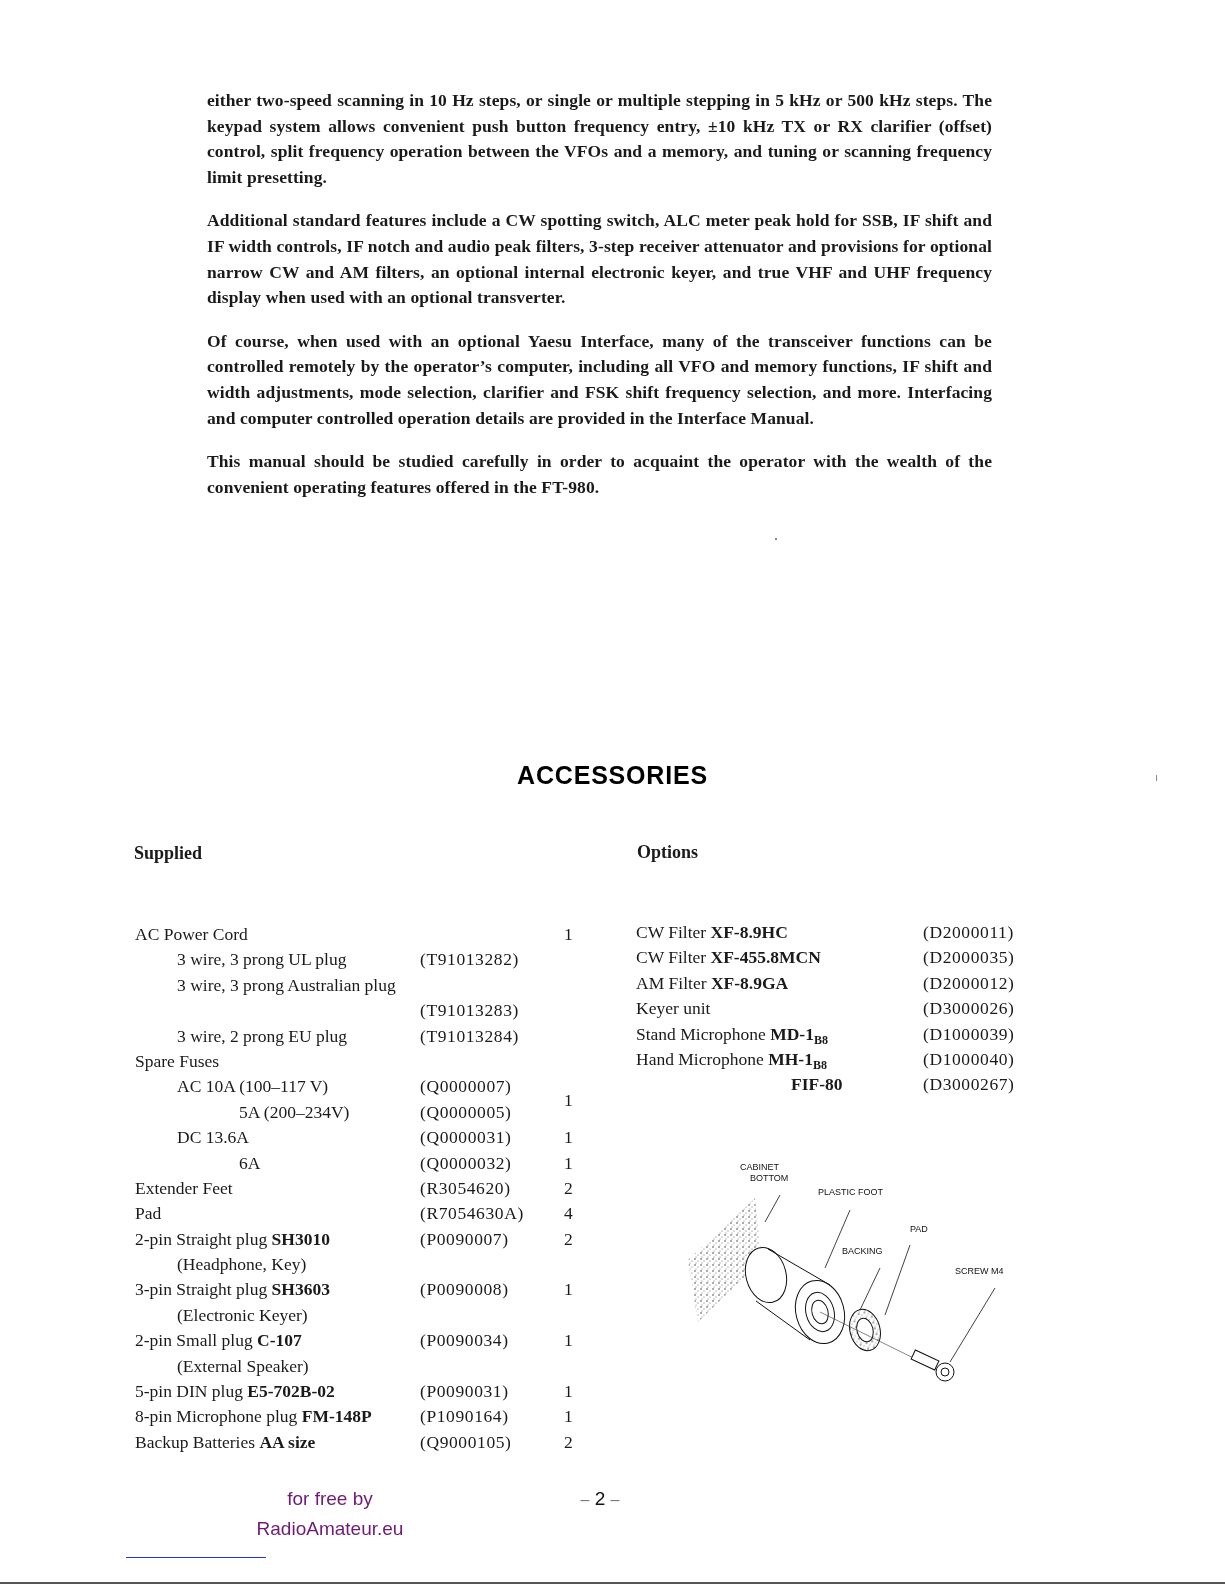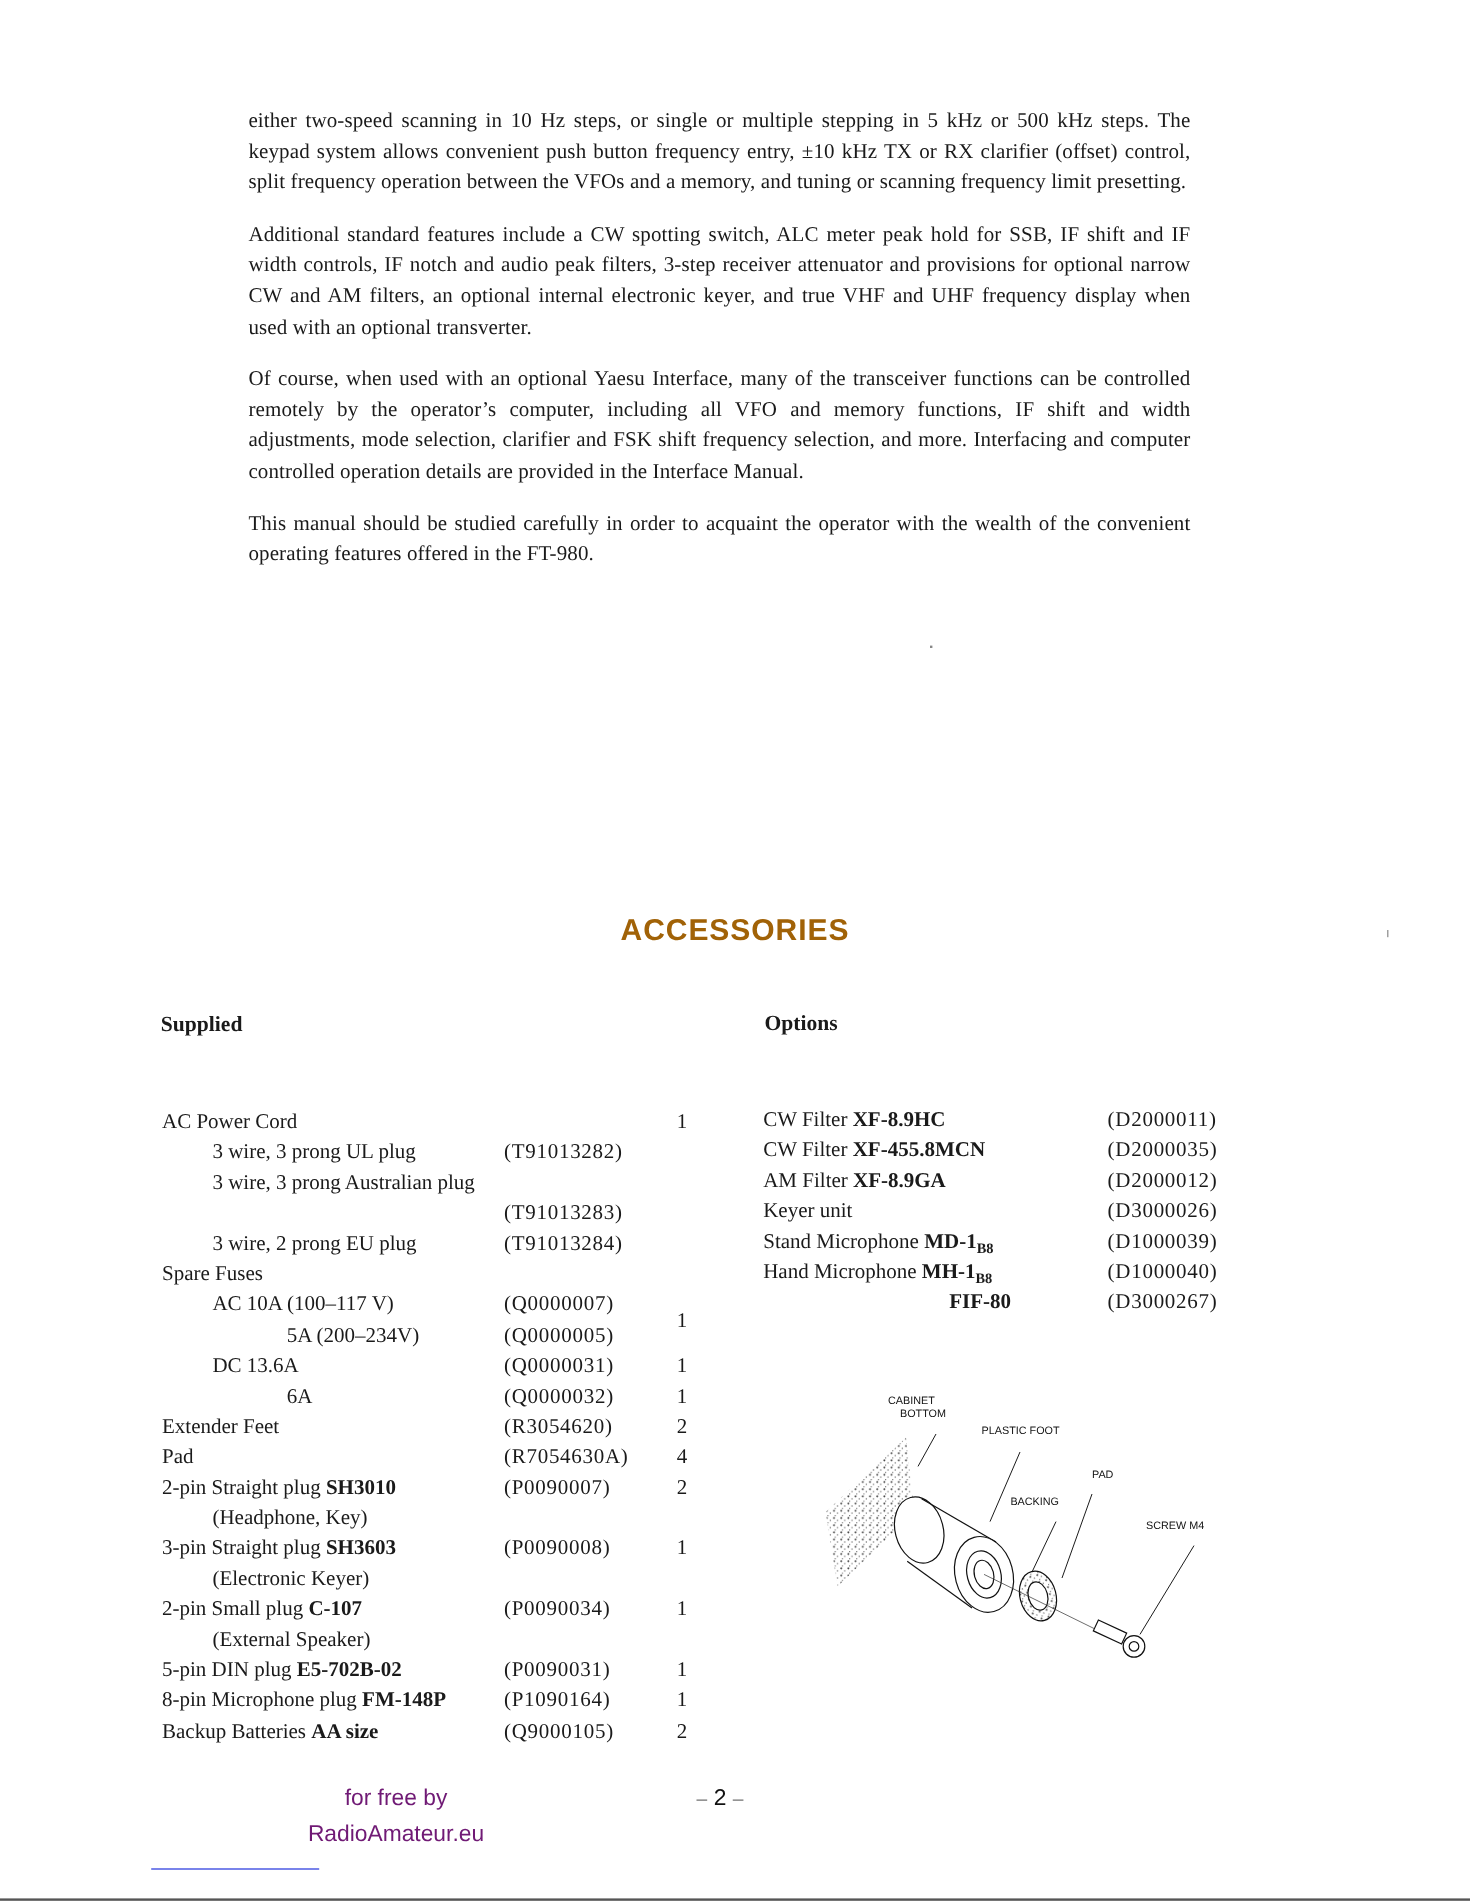--- a/index.html
+++ b/index.html
@@ -4,26 +4,26 @@
   <style>
     html, body { margin: 0; padding: 0; background: #ffffff; }
     body {
       width: 1225px; height: 1585px; position: relative; overflow: hidden;
       font-family: "Liberation Serif", "DejaVu Serif", serif; color: #1a1a1a;
     }
     .intro {
       position: absolute; left: 207px; top: 88px; width: 785px;
       font-size: 17.5px; line-height: 25.6px; letter-spacing: 0.1px;
     }
-    .intro p { margin: 0 0 18px 0; text-align: justify; text-align-last: left; }
+    .intro p { margin: 0 0 18px 0; text-align: justify; text-align-last: left; font-weight: bold; }
     .intro p.last { margin-bottom: 0; }
     .heading {
       position: absolute; left: 0; right: 0; top: 761px; text-align: center;
       font-family: "Liberation Sans", "DejaVu Sans", sans-serif; font-weight: bold;
-      font-size: 25px; letter-spacing: 0.8px; color: #a16207;
+      font-size: 25px; letter-spacing: 0.8px; color: #000000;
     }
     .col-title { position: absolute; font-weight: bold; font-size: 18px; }
     .supplied-title { left: 134px; top: 843px; }
     .options-title { left: 637px; top: 842px; }
 
     .list { position: absolute; font-size: 17.5px; margin-top: 47px; }
     .row { position: relative; height: 25.4px; line-height: 25.4px; white-space: nowrap; }
     .supplied { left: 135px; top: 875px; width: 450px; }
     .supplied .name { position: absolute; left: 0; }
     .supplied .name.ind1 { left: 42px; }

